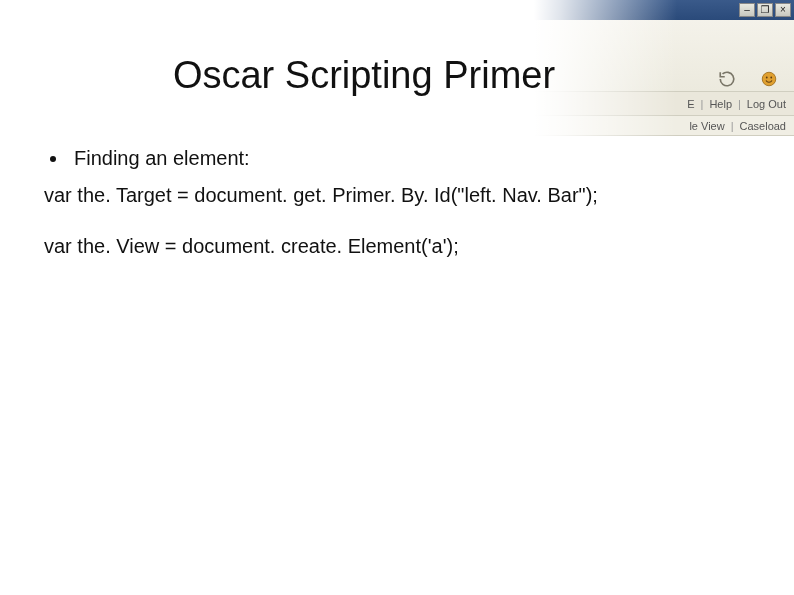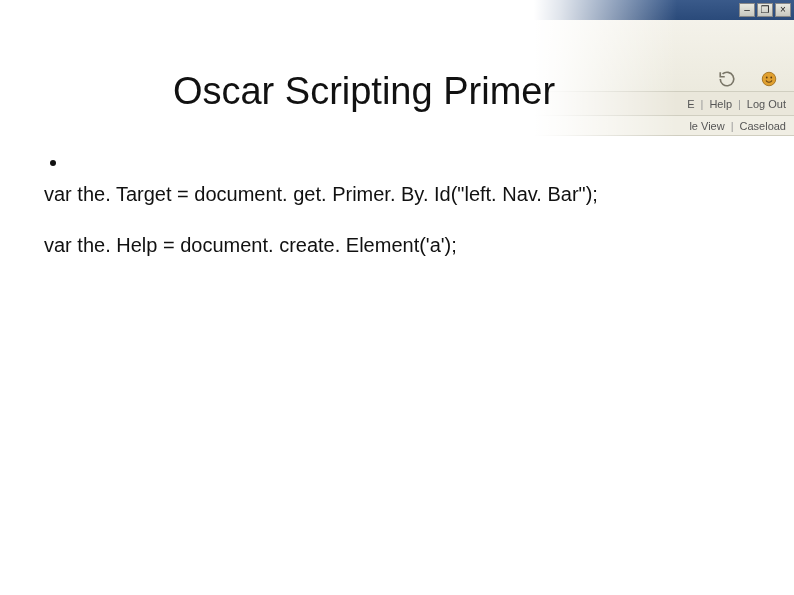--- a/index.html
+++ b/index.html
@@ -48,21 +48,21 @@
   .bg-tabbar .sep { color: #999; }
   .bg-fade {
     position: absolute; inset: 0;
     background: linear-gradient(to right, #fff 0%, rgba(255,255,255,0.85) 10%, rgba(255,255,255,0) 55%);
   }
 
   
   .content {
     position: relative;
     z-index: 2;
-    padding: 52px 44px;
+    padding: 36px 44px;
   }
   .title {
     font-size: 38px;
     font-weight: 400;
     color: #111;
     text-align: center;
     margin: 18px 0 50px 60px;
     width: 520px;
   }
   .bullet-row {
@@ -122,20 +122,21 @@
       <span>Caseload</span>
     </div>
     <div class="bg-fade"></div>
   </div>
 
   <div class="content">
     <h1 class="title">Oscar Scripting Primer</h1>
 
     <div class="bullet-row">
       <span class="bullet-dot"></span>
+      <span>Finding an element:</span>
     </div>
     <div class="code-line">var the. Target = document. get. Primer. By. Id("left. Nav. Bar");</div>
 
-    <div class="code-line">var the. Help = document. create. Element('a');</div>
+    <div class="code-line">var the. View = document. create. Element('a');</div>
 
   </div>
 
 </div>
 
 </body></html>

